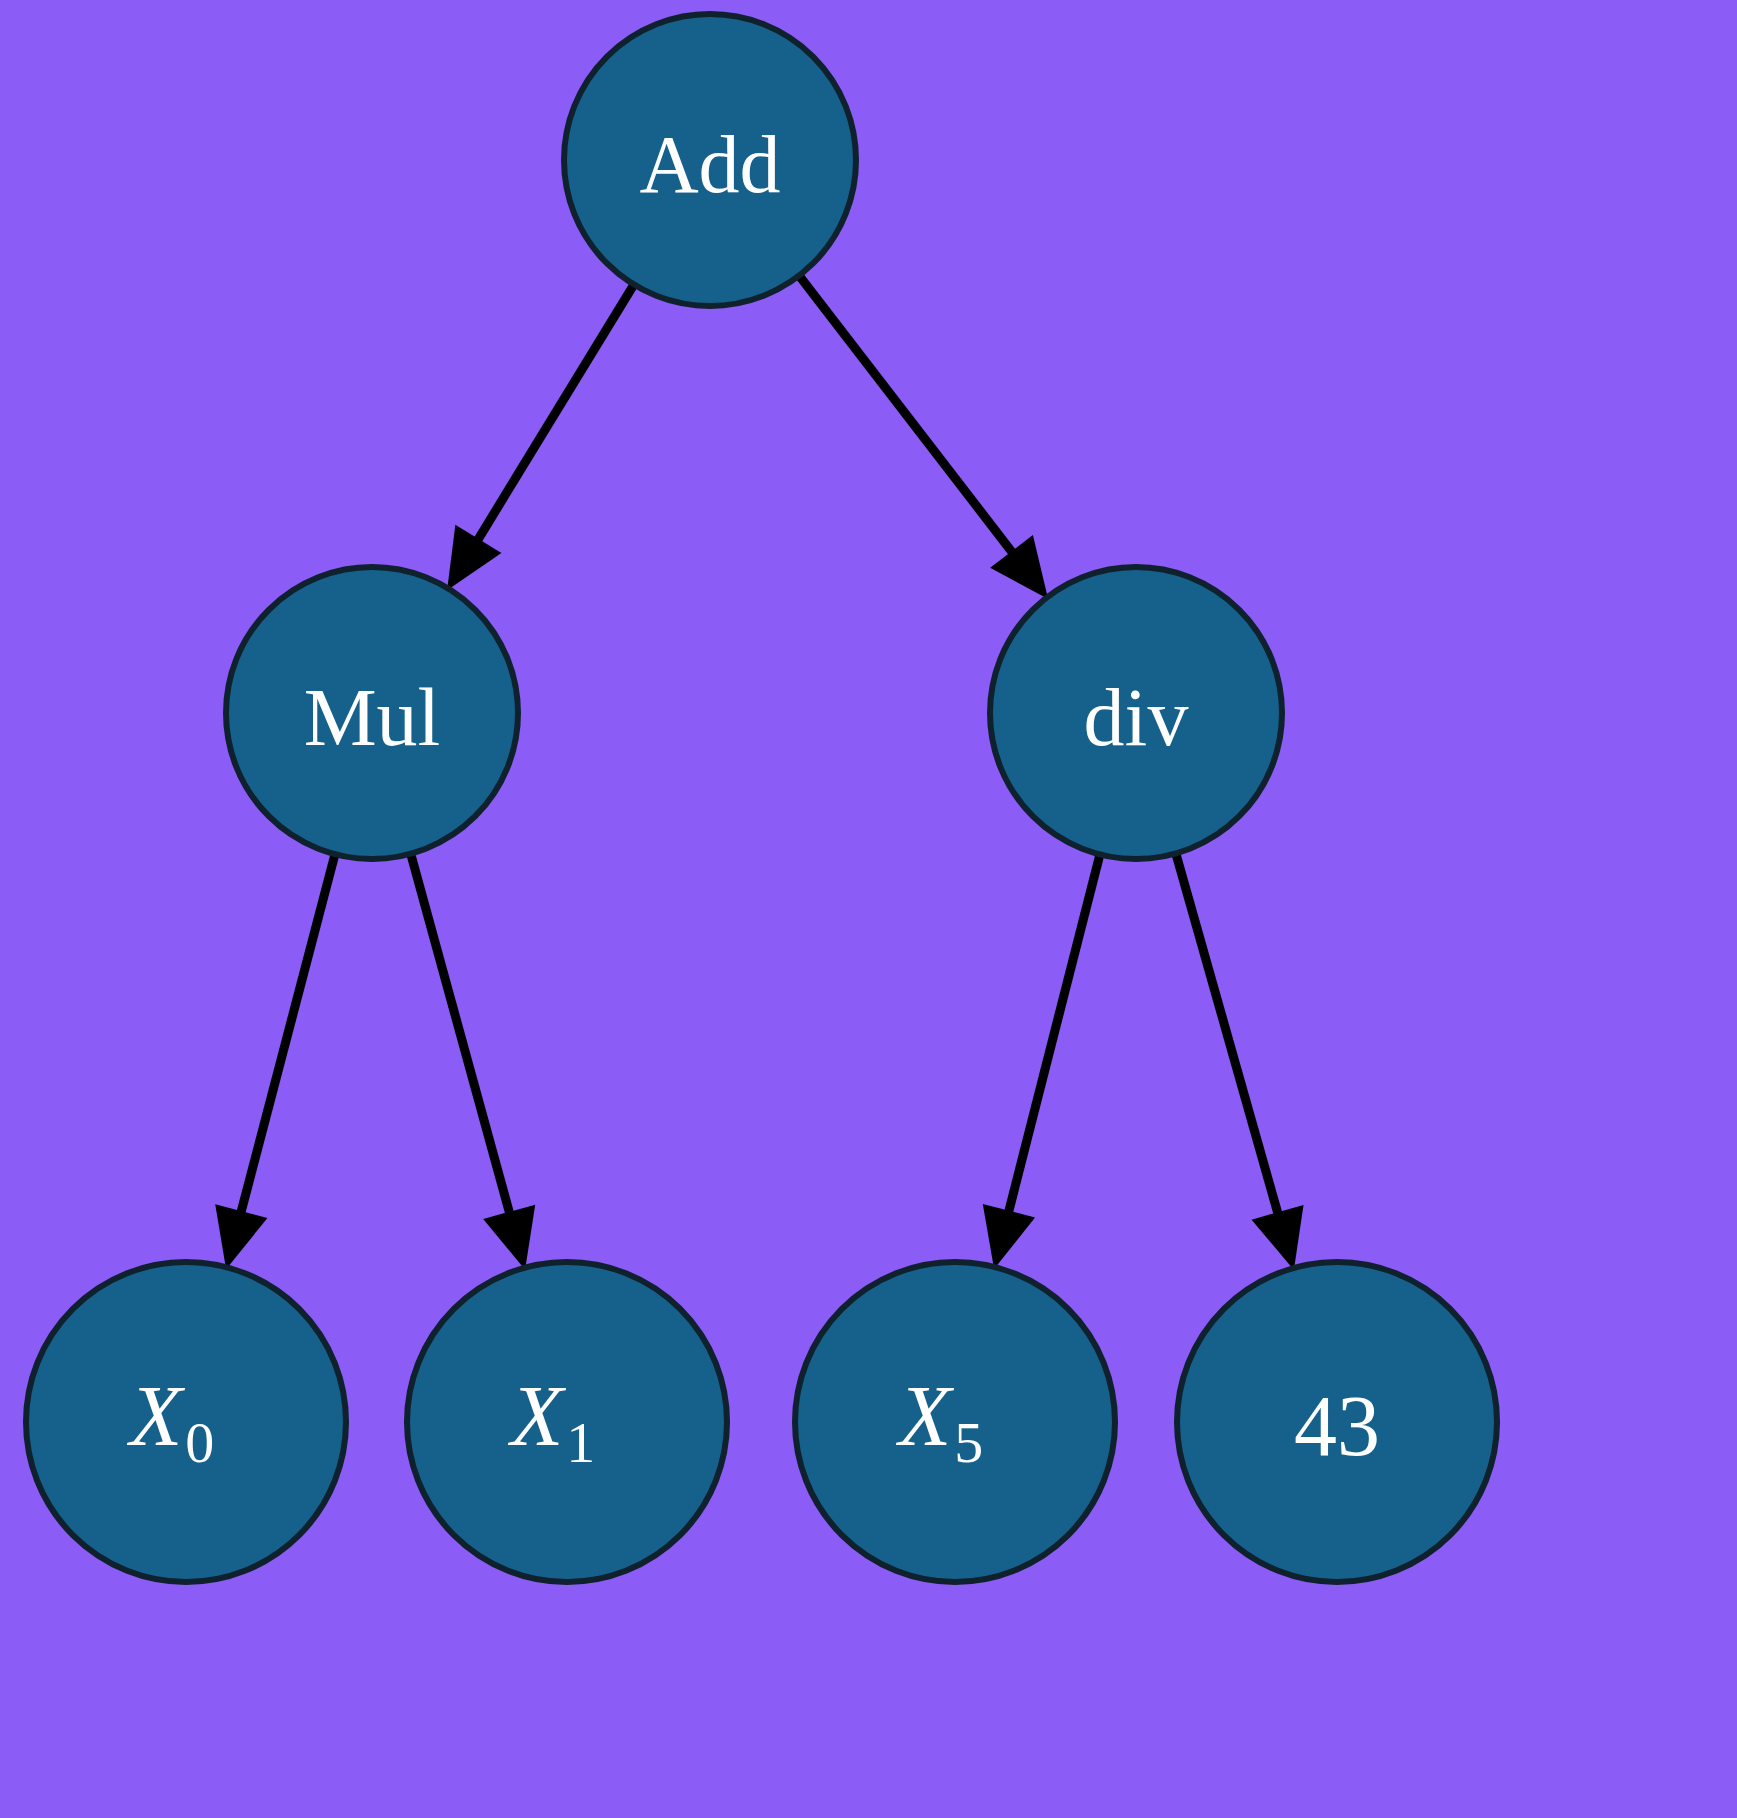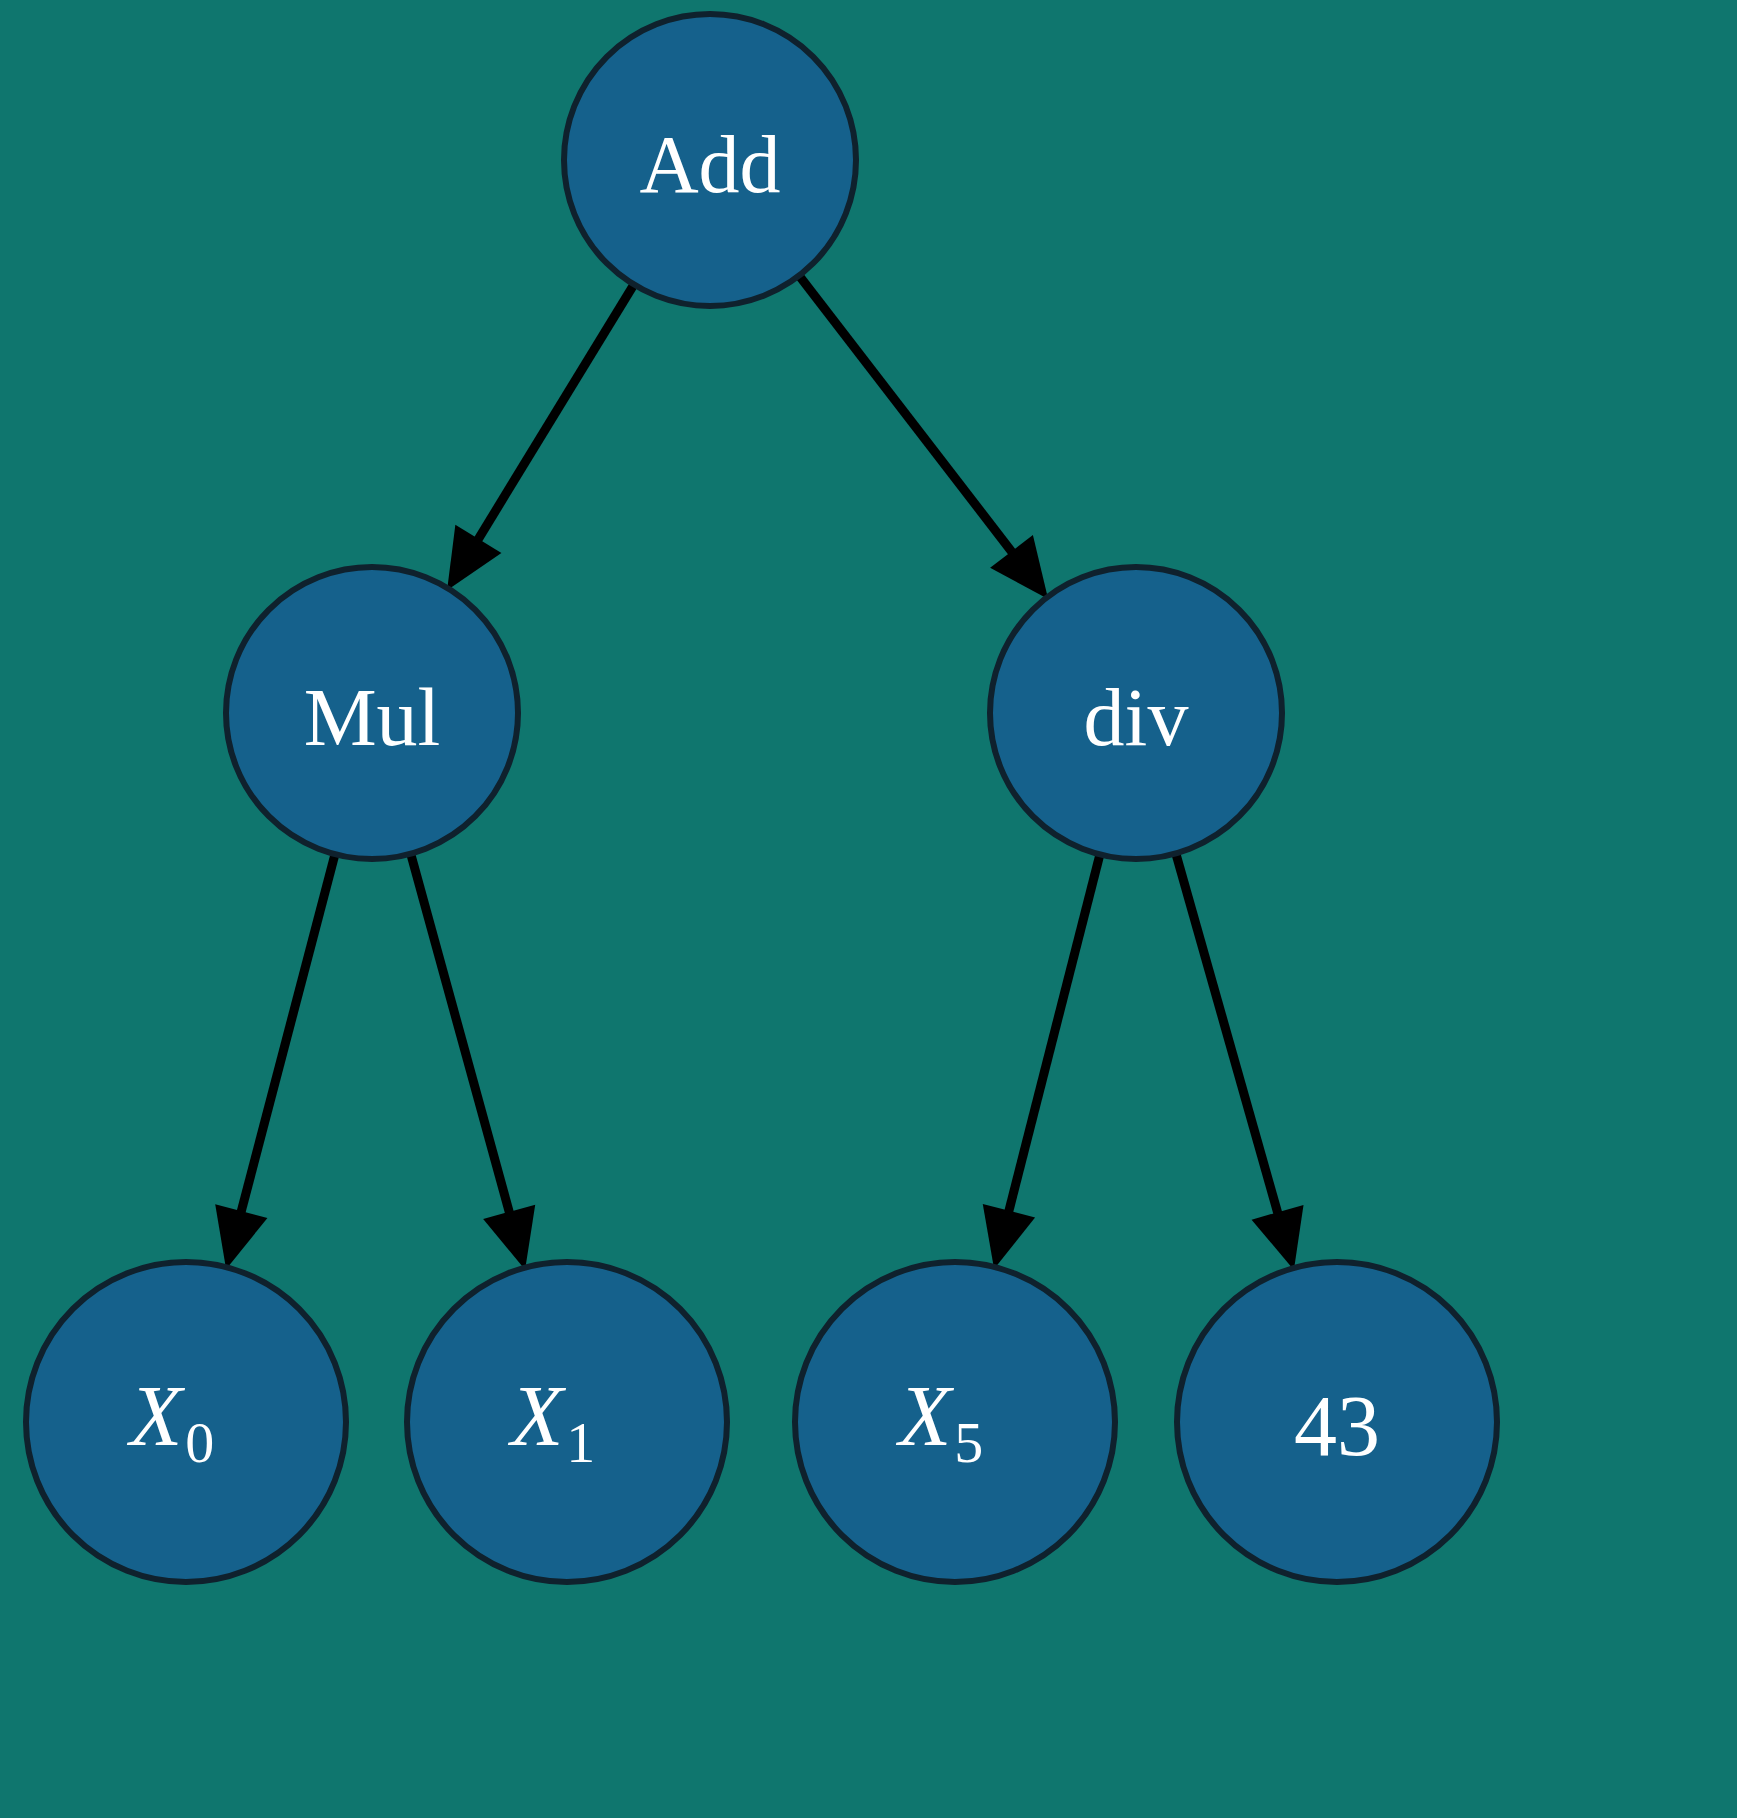--- a/index.html
+++ b/index.html
@@ -8,21 +8,21 @@
     padding: 0;
     background: #ffffff;
   }
   body {
     font-family: "Liberation Serif", "DejaVu Serif", serif;
   }
   #stage {
     position: relative;
     width: 1737px;
     height: 1818px;
-    background: #0f766e;
+    background: #8b5cf6;
     overflow: hidden;
   }
   #tree-svg {
     position: absolute;
     left: 0;
     top: 0;
     width: 1737px;
     height: 1818px;
     display: block;
   }

